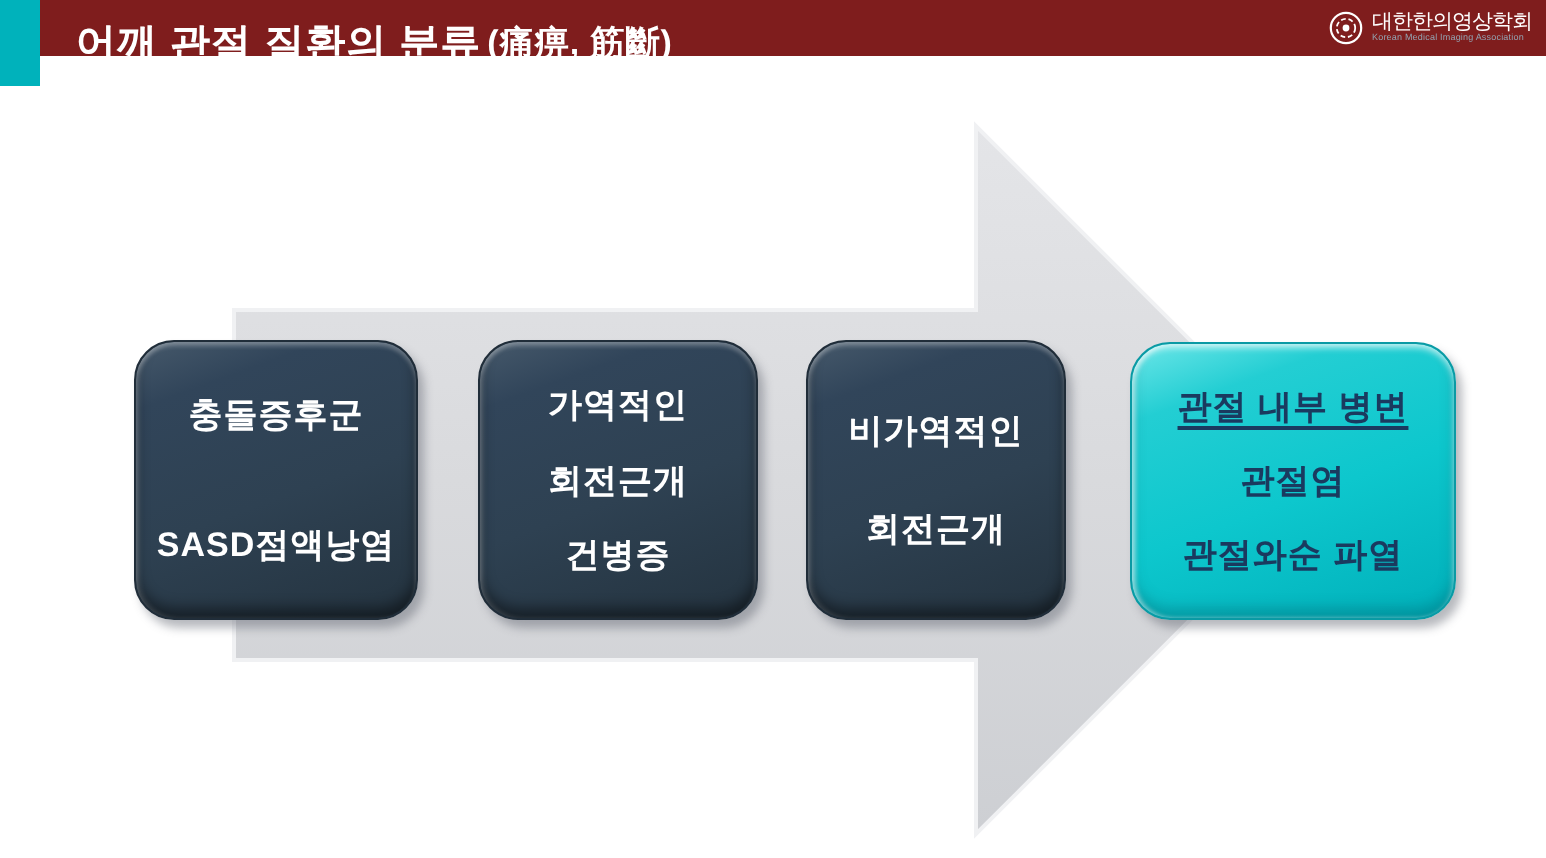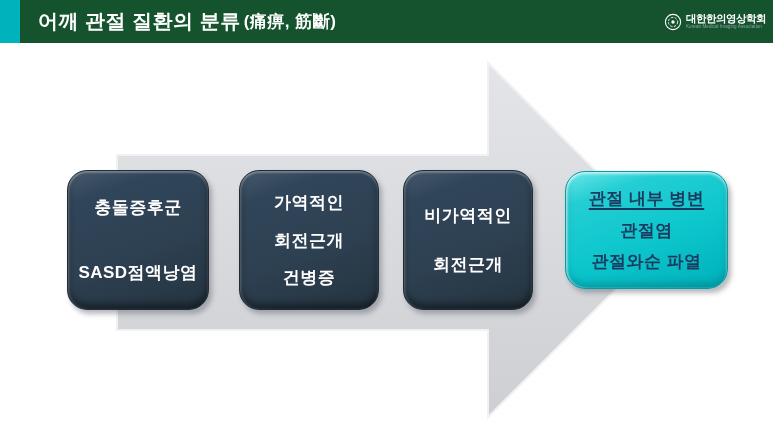--- a/index.html
+++ b/index.html
@@ -13,22 +13,22 @@
     height: 429px;
     background: #ffffff;
     overflow: hidden;
   }
 
   
   .header {
     position: absolute;
     top: 0; left: 0;
     width: 773px;
-    height: 43px;
-    background: #14532d;
+    height: 28px;
+    background: #7f1d1d;
   }
   .header-accent {
     position: absolute;
     top: 0; left: 0;
     width: 20px;
     height: 43px;
     background: #00b2bb;
   }
   .header-title {
     position: absolute;
@@ -55,21 +55,21 @@
     transform: translateY(-50%);
     display: flex;
     align-items: center;
     gap: 4px;
   }
   .logo-icon { width: 18px; height: 18px; flex: 0 0 auto; }
   .logo-text { display: flex; flex-direction: column; line-height: 1.1; }
   .logo-name {
     color: #ffffff;
     font-size: 10.5px;
-    font-weight: bold;
+    font-weight: normal;
     letter-spacing: -0.5px;
     white-space: nowrap;
   }
   .logo-sub {
     color: #93a3b1;
     font-size: 4.5px;
     letter-spacing: 0.1px;
     white-space: nowrap;
   }
 
@@ -113,21 +113,21 @@
     border: 1px solid #0a9aa4;
     box-shadow:
       inset 0 2px 3px rgba(255,255,255,0.65),
       inset 2px 0 2px rgba(255,255,255,0.35),
       inset 0 -5px 7px rgba(0,90,100,0.35),
       3px 4px 5px rgba(95,100,110,0.45);
   }
   .box-1 { left: 67px;  width: 142px; gap: 24px; }
   .box-2 { left: 239px; width: 140px; }
   .box-3 { left: 403px; width: 130px; }
-  .box-4 { left: 565px; top: 171px; width: 163px; height: 118px; }
+  .box-4 { left: 565px; top: 171px; width: 163px; height: 139px; }
   .box-line { display: block; }
   .underlined {
     text-decoration: underline;
     text-decoration-thickness: 2px;
     text-underline-offset: 4px;
   }
 </style>
 </head>
 <body>
 

